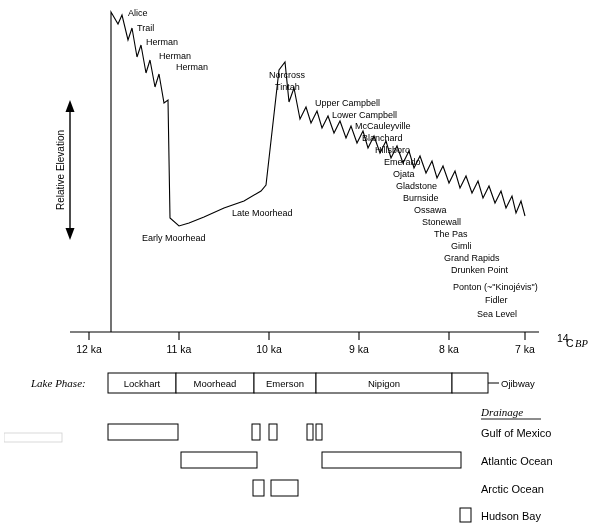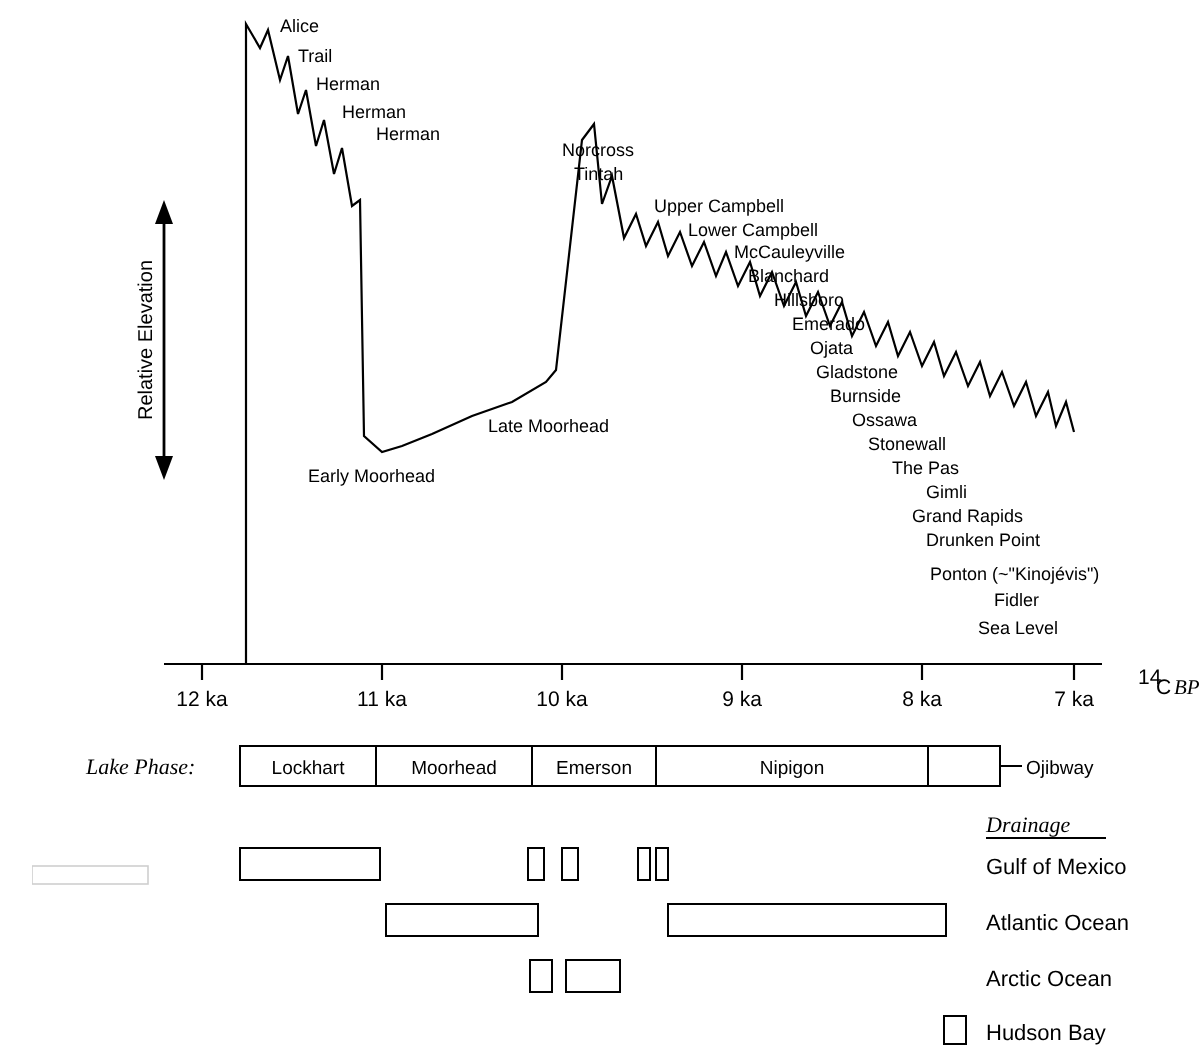--- a/index.html
+++ b/index.html
@@ -10,21 +10,21 @@
   body {
     width: 600px;
     height: 525px;
     font-family: "Liberation Sans", sans-serif;
     color: #000000;
     position: relative;
     overflow: hidden;
   }
   #stage {
     position: absolute;
-    left: 16px; top: 0;
+    left: 4px; top: 0;
     width: 564px;
     height: 525px;
   }
   svg#figure {
     position: absolute;
     left: 0; top: 0;
     width: 600px;
     height: 525px;
   }
   .lbl {

